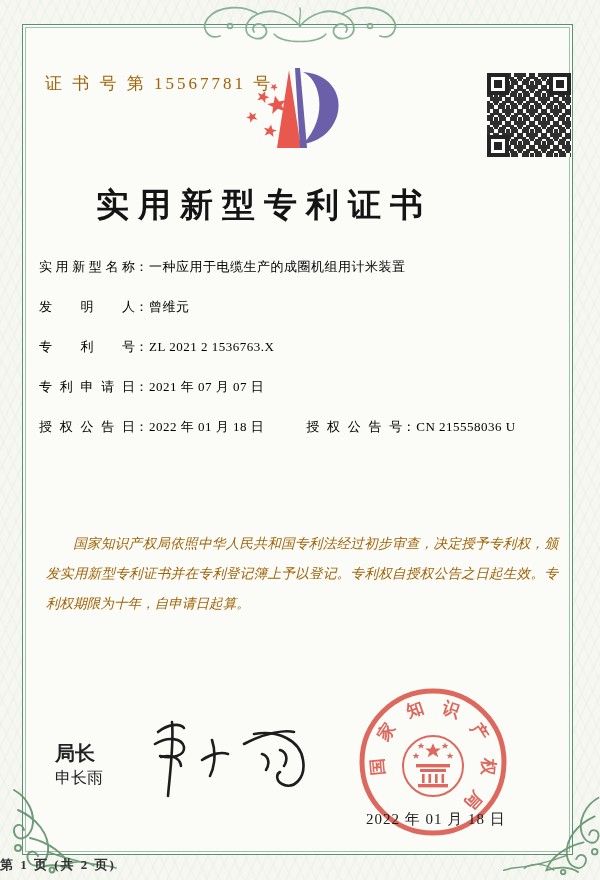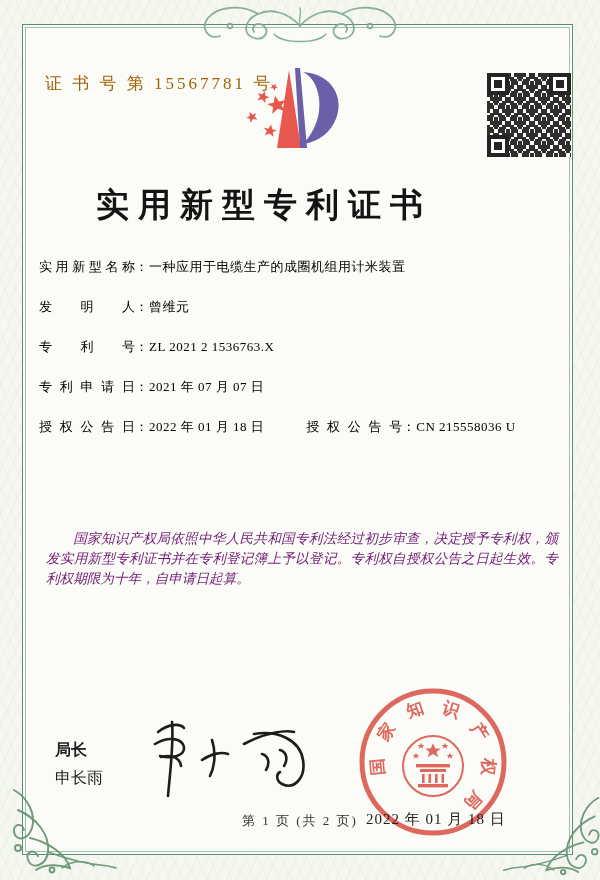--- a/index.html
+++ b/index.html
@@ -64,37 +64,37 @@
   .flabel {
     display:inline-block; width:96px; vertical-align:top;
     text-align:justify; text-align-last:justify;
   }
   .fcolon { display:inline-block; width:14px; }
   .fvalue { letter-spacing:.5px; }
   .fsecond { margin-left:42px; }
   
   .body-text {
     position:absolute; left:46px; top:529px; width:512px;
-    font-size:13.6px; line-height:20px; color:#701a75;
+    font-size:13.6px; line-height:30px; color:#a16207;
     text-align:justify; font-style:italic;
   }
   .body-text p { text-indent:2em; }
   
-  .sig-title { position:absolute; left:55px; top:740px; font-size:16px; font-weight:bold; font-family:"Liberation Sans",sans-serif; color:#222; }
+  .sig-title { position:absolute; left:55px; top:740px; font-size:20px; font-weight:bold; font-family:"Liberation Sans",sans-serif; color:#222; }
   .sig-name  { position:absolute; left:55px; top:768px; font-size:16px; font-weight:normal; font-family:"Liberation Sans",sans-serif; color:#222; }
   .sig-hand  { position:absolute; left:128px; top:716px; width:210px; height:100px; }
   
   .seal { position:absolute; left:353px; top:682px; width:160px; height:160px; opacity:.88; }
   .seal-date {
     position:absolute; left:366px; top:810px; font-size:15px; color:#1e1e1e;
     letter-spacing:1px; z-index:5;
   }
   .footer {
-    position:absolute; left:0; top:812px; width:600px; text-align:center;
-    font-size:13px; letter-spacing:2px; color:#333;
+    position:absolute; left:0; top:856px; width:600px; 
+    font-size:13px; letter-spacing:2px; color:#333;font-weight:bold;
   }
 </style>
 </head>
 <body>
 
 <div class="paper-texture"></div>
 
 <div class="frame-outer">
   <div class="frame-inner"></div>
 </div>

